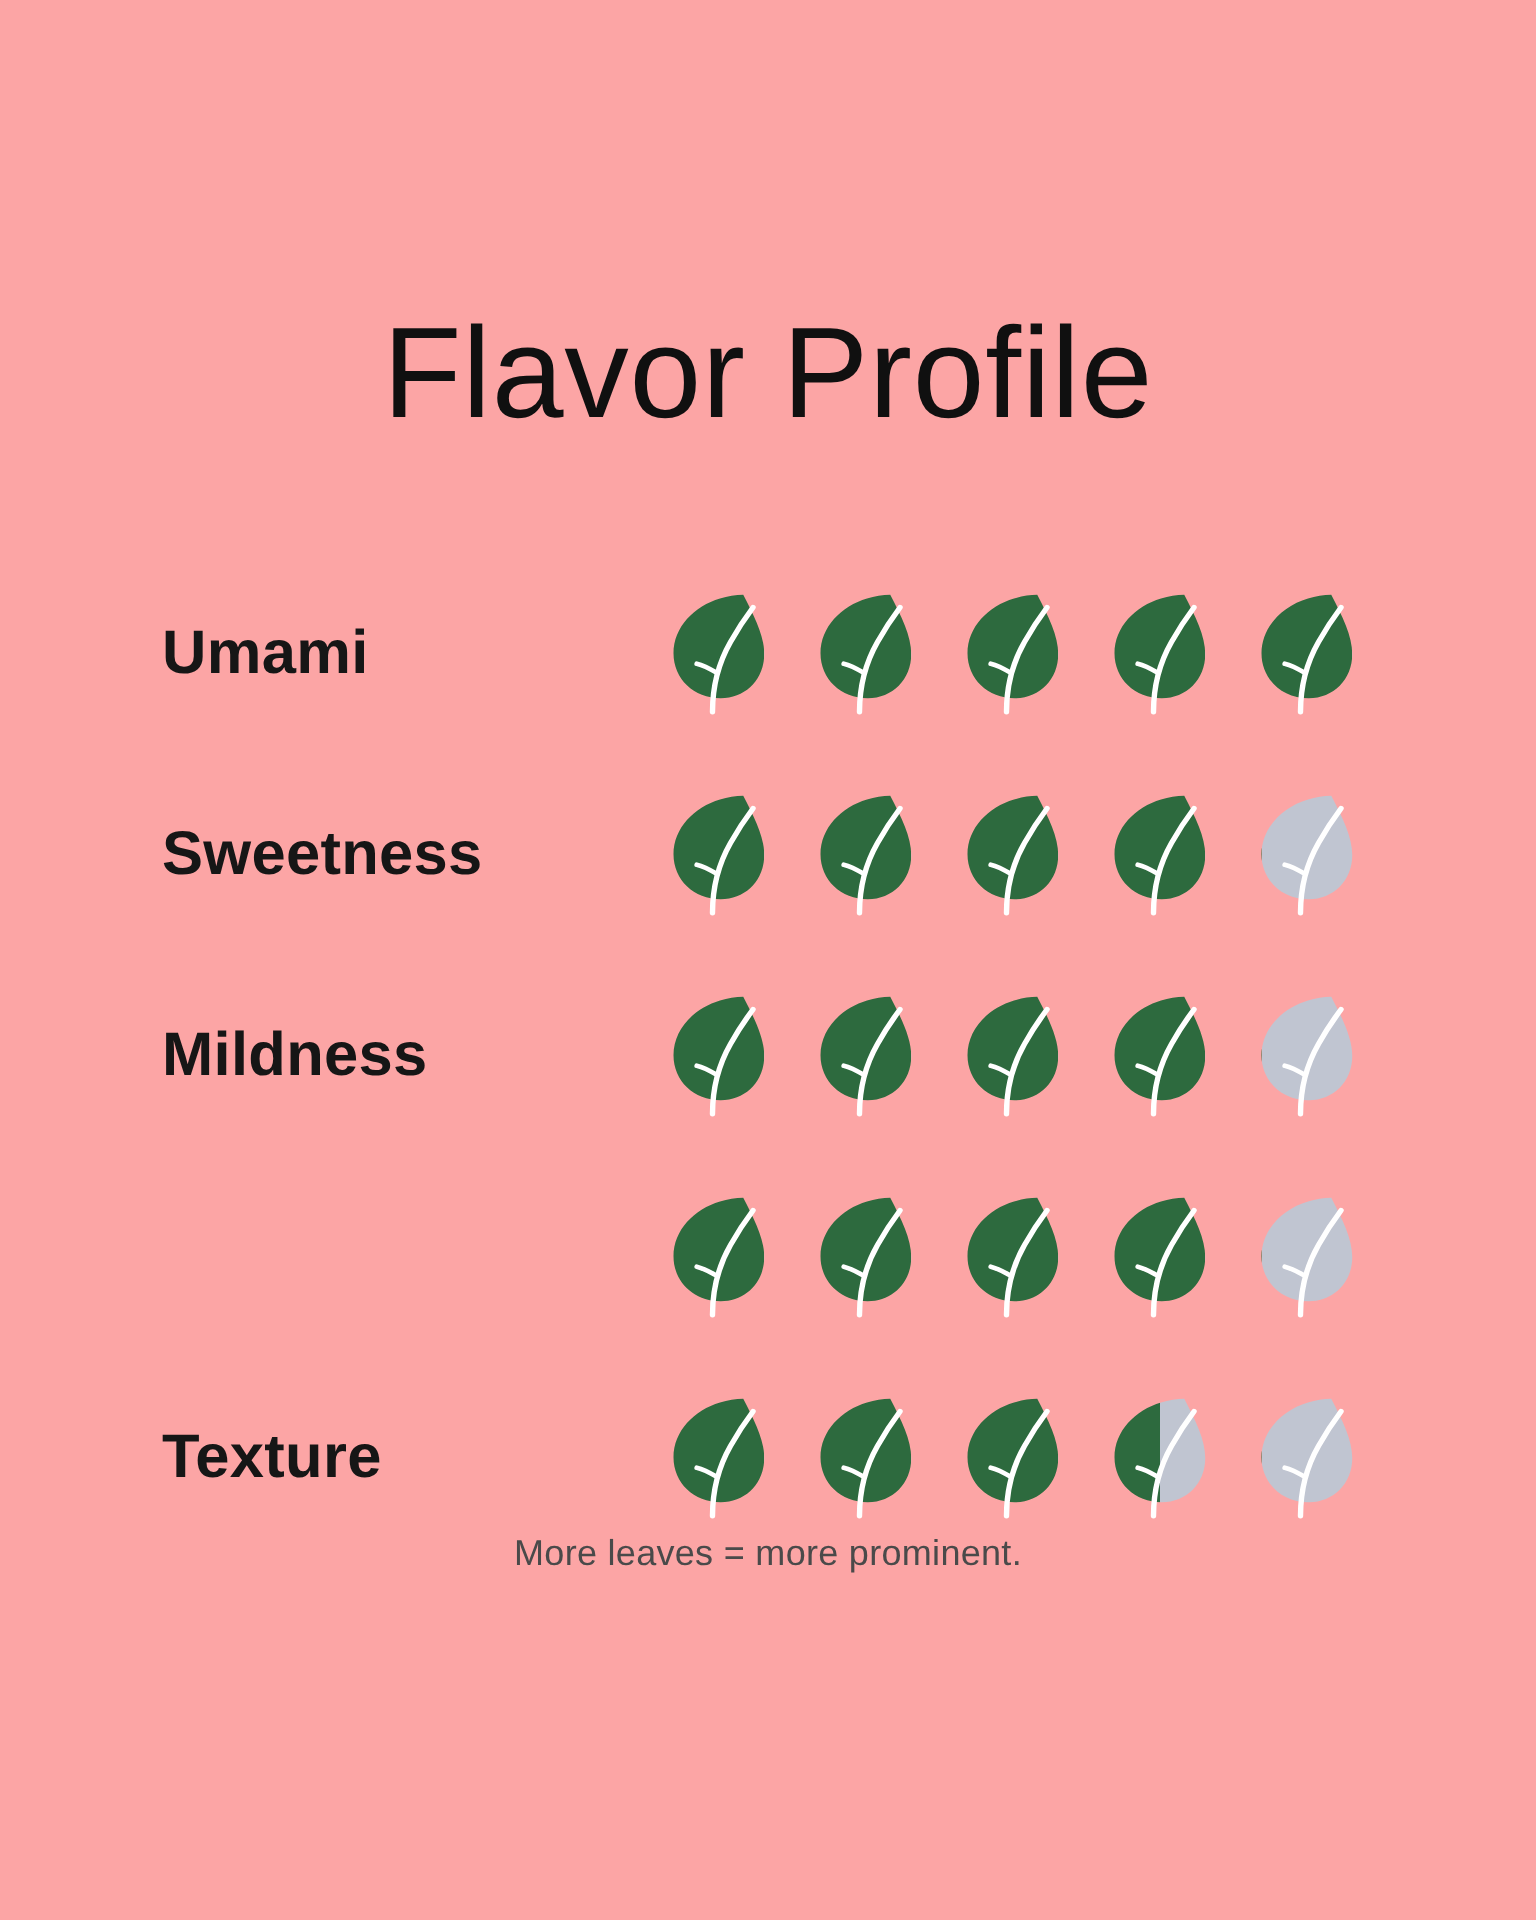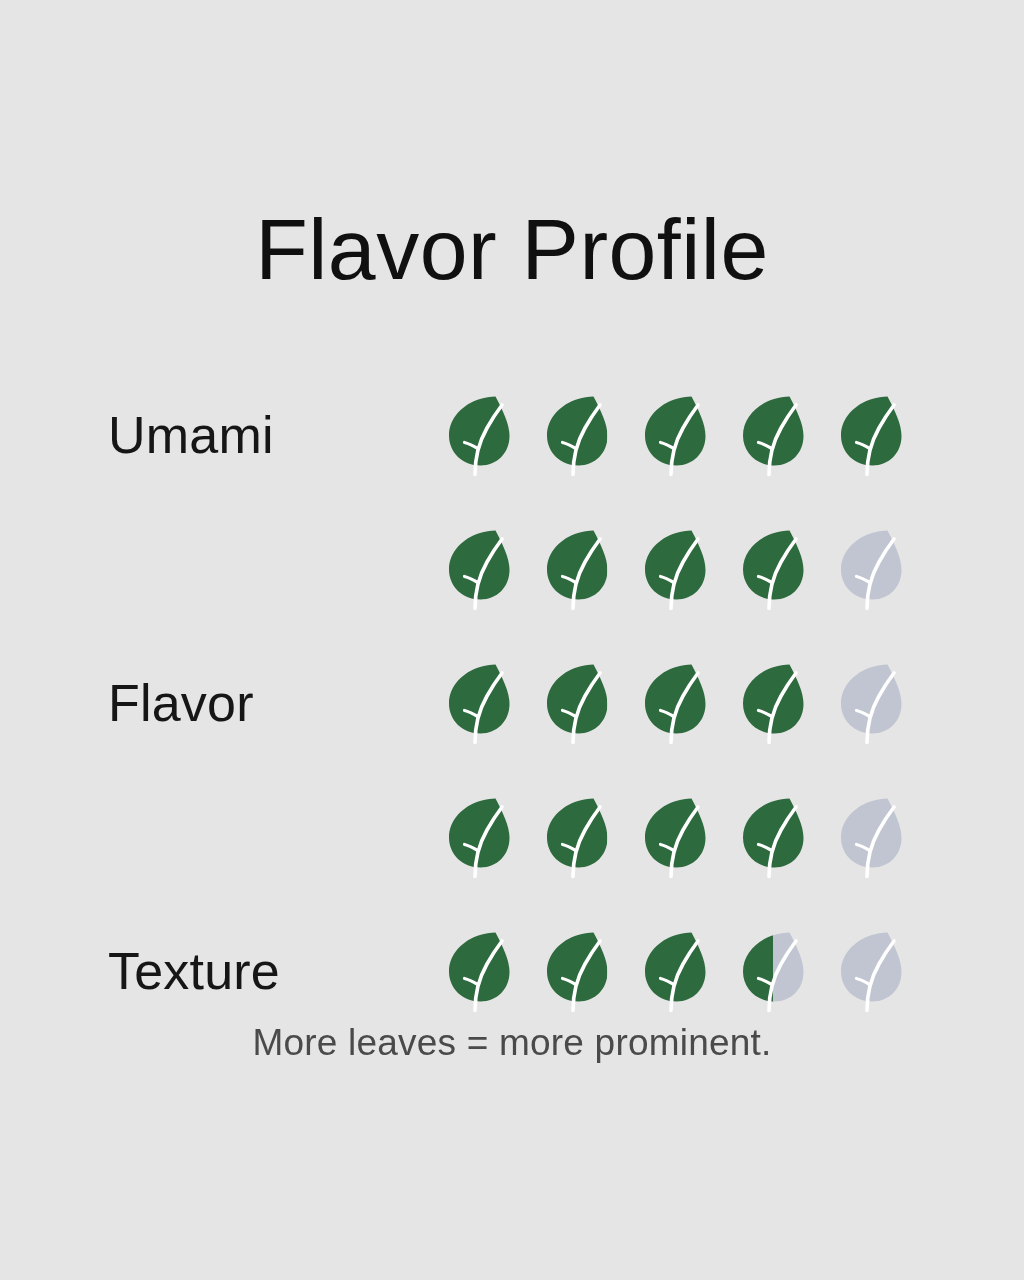--- a/index.html
+++ b/index.html
@@ -12,21 +12,21 @@
     height: 1280px;
     font-family: "Liberation Sans", sans-serif;
     -webkit-font-smoothing: antialiased;
     overflow: hidden;
   }
 
   .card {
     position: relative;
     width: 1024px;
     height: 1280px;
-    background: #e5e5e5;
+    background: #fca5a5;
     box-sizing: border-box;
   }
 
   
   .title {
     position: absolute;
     top: 206px;
     left: 0;
     width: 1024px;
     text-align: center;
@@ -51,22 +51,22 @@
     height: 134px;
     display: flex;
     align-items: center;
   }
 
   .row-label {
     position: absolute;
     left: 108px;
     top: 50%;
     transform: translateY(-50%);
-    font-size: 52px;
-    font-weight: 400;
+    font-size: 41px;
+    font-weight: 700;
     color: #161616;
     letter-spacing: 0.2px;
     white-space: nowrap;
     line-height: 1.0;
   }
 
   .leaves {
     position: absolute;
     left: 441px;
     top: 50%;
@@ -83,21 +83,21 @@
     flex: 0 0 auto;
   }
 
   
   .caption {
     position: absolute;
     top: 1024px;
     left: 0;
     width: 1024px;
     text-align: center;
-    font-size: 37px;
+    font-size: 24px;
     font-weight: 300;
     color: #4a4a4a;
     letter-spacing: 0.2px;
     white-space: nowrap;
     line-height: 1.0;
   }
 </style>
 </head>
 <body>
 
@@ -162,20 +162,21 @@
             </linearGradient>
           </defs>
           <path d="M54.5 4.5 C62 19 68.5 32 68.5 44 C68.5 61 56 73.5 39.5 73.5 C21.5 73.5 8 60.5 8 43.5 C8 26 22 12 39 7 C44 5.5 49.5 4.5 54.5 4.5 Z" fill="url(#g-r0-4)"></path>
           <path d="M34 82.5 C34 66 38 50 46 36 C51 27 56.5 19 61 13" fill="none" stroke="#FFFFFF" stroke-width="3.6" stroke-linecap="round"></path>
           <path d="M36.8 56.5 C32.5 54 27.5 51.5 23.5 50.5" fill="none" stroke="#FFFFFF" stroke-width="3.2" stroke-linecap="round"></path>
         </svg>
       </div>
     </div>
 
     <div class="row">
+      <div class="row-label">Sweetness</div>
       <div class="leaves">
         <svg class="leaf" viewBox="0 0 76 86">
           <defs>
               <linearGradient id="g-r1-0" x1="0" y1="0" x2="1" y2="0">
                 <stop offset="100%" stop-color="#2D6A3E"></stop>
                 <stop offset="100%" stop-color="#C0C5D1"></stop>
               </linearGradient>
             </defs>
           <path d="M54.5 4.5 C62 19 68.5 32 68.5 44 C68.5 61 56 73.5 39.5 73.5 C21.5 73.5 8 60.5 8 43.5 C8 26 22 12 39 7 C44 5.5 49.5 4.5 54.5 4.5 Z" fill="url(#g-r1-0)"></path>
           <path d="M34 82.5 C34 66 38 50 46 36 C51 27 56.5 19 61 13" fill="none" stroke="#FFFFFF" stroke-width="3.6" stroke-linecap="round"></path>
@@ -222,21 +223,21 @@
               </linearGradient>
             </defs>
           <path d="M54.5 4.5 C62 19 68.5 32 68.5 44 C68.5 61 56 73.5 39.5 73.5 C21.5 73.5 8 60.5 8 43.5 C8 26 22 12 39 7 C44 5.5 49.5 4.5 54.5 4.5 Z" fill="url(#g-r1-4)"></path>
           <path d="M34 82.5 C34 66 38 50 46 36 C51 27 56.5 19 61 13" fill="none" stroke="#FFFFFF" stroke-width="3.6" stroke-linecap="round"></path>
           <path d="M36.8 56.5 C32.5 54 27.5 51.5 23.5 50.5" fill="none" stroke="#FFFFFF" stroke-width="3.2" stroke-linecap="round"></path>
         </svg>
       </div>
     </div>
 
     <div class="row">
-      <div class="row-label">Flavor</div>
+      <div class="row-label">Mildness</div>
       <div class="leaves">
         <svg class="leaf" viewBox="0 0 76 86">
           <defs>
               <linearGradient id="g-r2-0" x1="0" y1="0" x2="1" y2="0">
                 <stop offset="100%" stop-color="#2D6A3E"></stop>
                 <stop offset="100%" stop-color="#C0C5D1"></stop>
               </linearGradient>
             </defs>
           <path d="M54.5 4.5 C62 19 68.5 32 68.5 44 C68.5 61 56 73.5 39.5 73.5 C21.5 73.5 8 60.5 8 43.5 C8 26 22 12 39 7 C44 5.5 49.5 4.5 54.5 4.5 Z" fill="url(#g-r2-0)"></path>
           <path d="M34 82.5 C34 66 38 50 46 36 C51 27 56.5 19 61 13" fill="none" stroke="#FFFFFF" stroke-width="3.6" stroke-linecap="round"></path>

